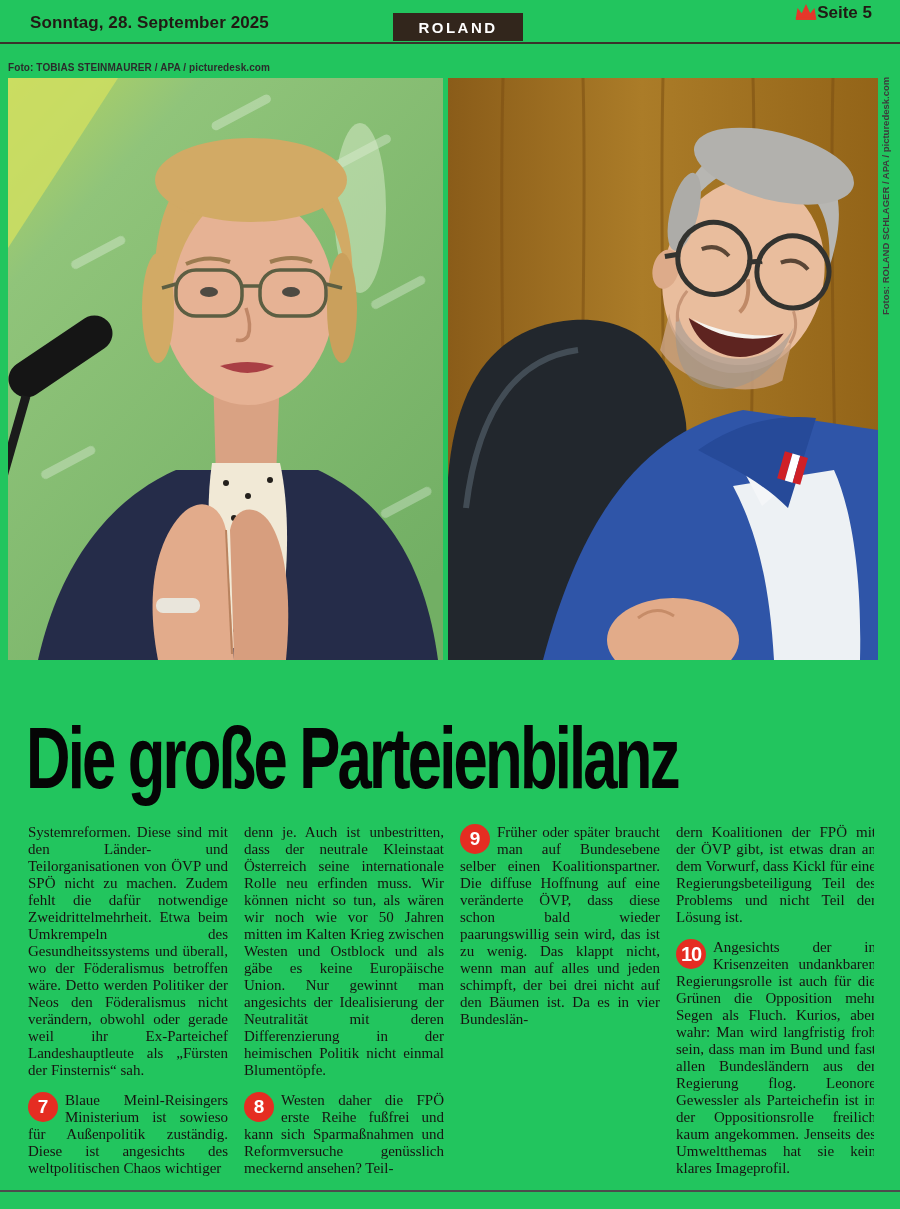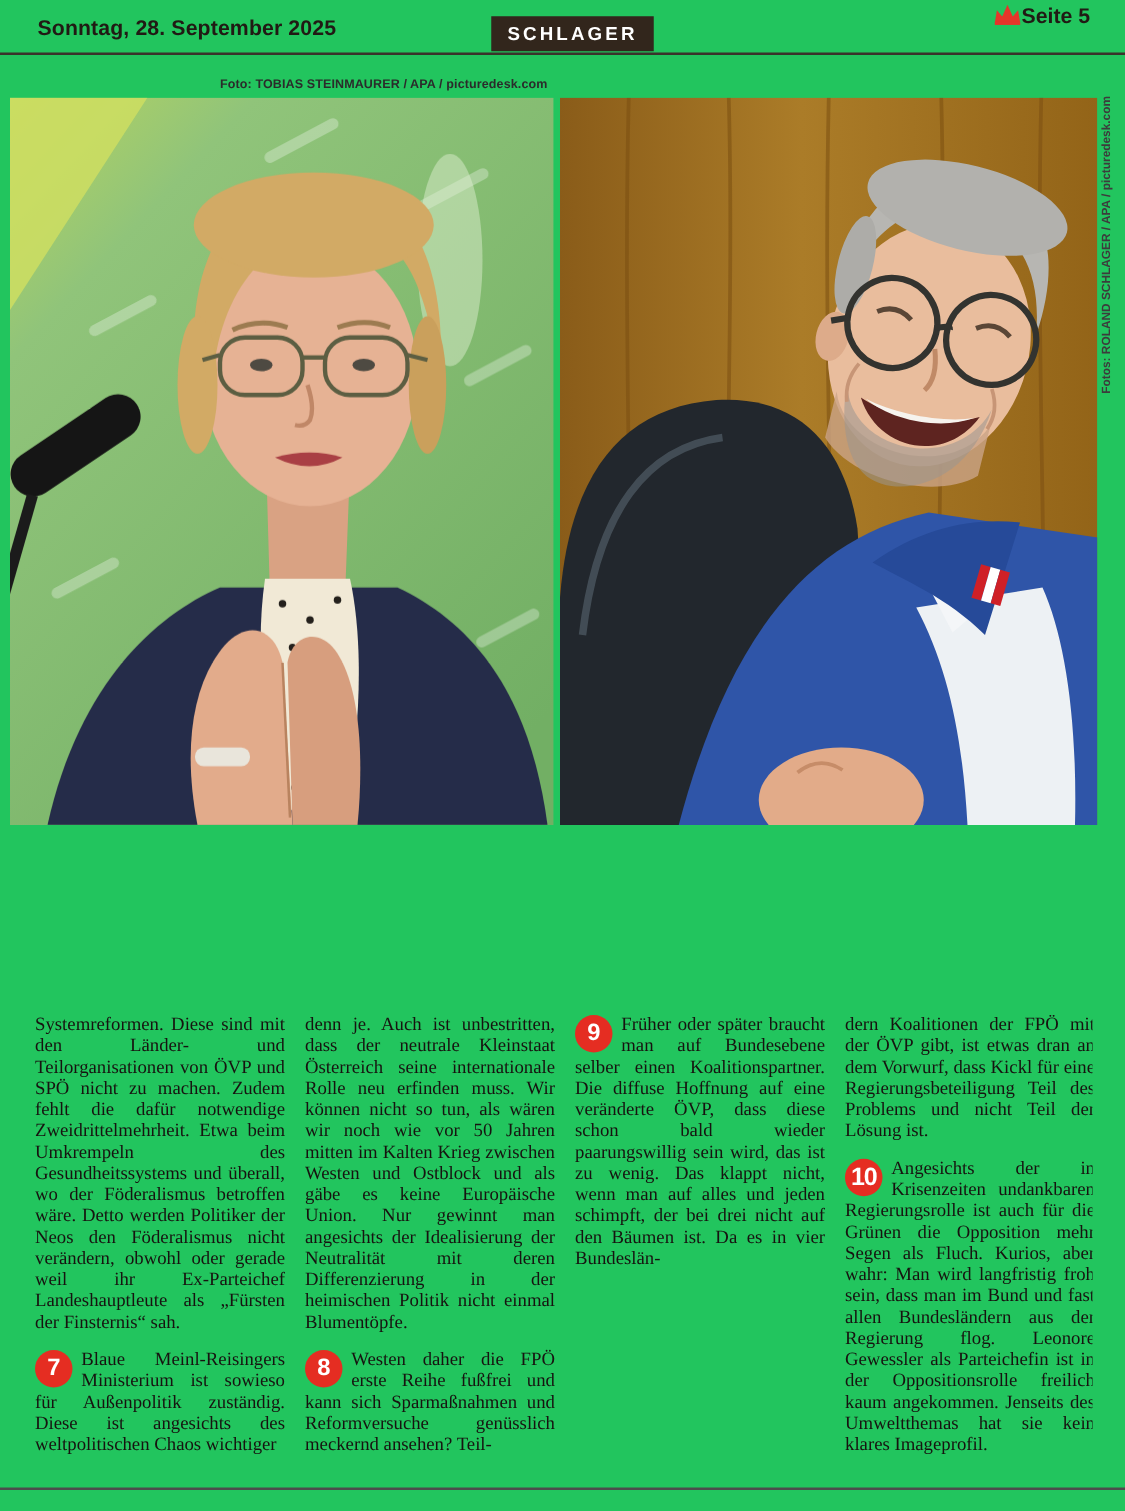--- a/index.html
+++ b/index.html
@@ -7,58 +7,58 @@
         font-family:"Liberation Sans",sans-serif;}
   
   .hdr-date{position:absolute;left:30px;top:13px;font-size:17px;font-weight:bold;color:#211a14;letter-spacing:.1px;}
   .hdr-rule{position:absolute;left:0;right:0;top:42px;height:2px;background:#3a332b;}
   .section-badge{position:absolute;left:393px;top:13px;width:130px;height:28px;background:#32261c;
         display:flex;align-items:center;justify-content:center;}
   .section-badge span{color:#ffffff;font-weight:bold;font-size:15px;letter-spacing:2.5px;}
   .hdr-right{position:absolute;right:28px;top:3px;display:flex;align-items:flex-start;gap:0;}
   .hdr-right .pg{font-size:17px;font-weight:bold;color:#211a14;}
   
-  .credit-top{position:absolute;left:8px;top:62px;width:430px;text-align:right;font-size:10px;
+  .credit-top{position:absolute;left:8px;top:62px;width:430px;font-size:10px;
         font-weight:bold;color:#2b2b2b;letter-spacing:.1px;}
   .photo{position:absolute;top:78px;height:582px;overflow:hidden;}
   .photo svg{display:block;width:100%;height:100%;}
   .photo-left{left:8px;width:435px;}
   .photo-right{left:448px;width:430px;}
   .credit-right{position:absolute;left:880px;top:80px;height:235px;writing-mode:vertical-rl;
         transform:rotate(180deg);font-size:9.5px;font-weight:bold;color:#3c3c3c;white-space:nowrap;}
   
   .caption{position:absolute;left:28px;top:667px;width:846px;font-size:15px;line-height:21px;
         font-weight:bold;color:#46332a;text-align:justify;}
   
   .headline-wrap{position:absolute;left:26px;top:716px;width:870px;height:96px;overflow:visible;}
   .headline{display:inline-block;font-weight:bold;font-size:88px;line-height:.95;color:#050505;
         letter-spacing:-4px;white-space:nowrap;transform:scaleX(.70);transform-origin:0 0;
         font-family:"Liberation Sans",sans-serif;}
   
   .cols{position:absolute;left:28px;top:812px;width:846px;height:374px;display:flex;gap:16px;overflow:hidden;}
   .col{width:200px;flex:0 0 200px;font-family:"Liberation Serif",serif;font-size:15px;line-height:17px;
         color:#171310;text-align:justify;overflow:hidden;}
-  .col p{margin:0 0 13px 0;}
+  .col p{margin:12px 0 13px 0;}
   .col p:last-child{margin-bottom:0;}
   .numbadge{float:left;width:30px;height:30px;margin:0 7px 3px 0;border-radius:50%;background:#e52d22;
         color:#ffffff;font-family:"Liberation Sans",sans-serif;font-weight:bold;font-size:19px;
         line-height:30px;text-align:center;}
   .numbadge.wide{font-size:20px;letter-spacing:-1px;}
   
   .ftr-rule{position:absolute;left:0;right:0;top:1190px;height:2px;background:#4c4c4c;}
 </style>
 </head>
 <body>
 
 <div class="page">
 
   <div class="hdr-date">Sonntag, 28. September 2025</div>
 
   <div class="section-badge">
-    <span>SCHLAGER</span>
+    <span>ROLAND</span>
   </div>
 
   <div class="hdr-right">
     <svg width="22" height="17" viewBox="0 0 26 20">
       <path d="M1,18 L3,6 L8,12 L13,1 L18,12 L23,6 L25,18 Z" fill="#e5362a"></path>
       <rect x="1" y="17" width="24" height="3" fill="#e5362a"></rect>
     </svg>
     <span class="pg">Seite 5</span>
   </div>
 
@@ -210,20 +210,23 @@
       </g>
 
       <ellipse cx="225" cy="562" rx="66" ry="42" fill="#e2ab89"></ellipse>
       <path d="M190,540 q18,-14 36,-2" stroke="#c68c68" stroke-width="3" fill="none"></path>
     </svg>
   </div>
 
   <div class="credit-right">Fotos: ROLAND SCHLAGER / APA / picturedesk.com</div>
 
 
+  <div class="headline-wrap">
+    <span class="headline">Die große Parteienbilanz</span>
+  </div>
 
   <div class="cols">
 
     <div class="col">
       <p>Systemreformen. Diese sind mit den Länder- und Teilorganisationen von ÖVP und SPÖ nicht zu machen. Zudem fehlt die dafür notwendige Zweidrittelmehrheit. Etwa beim Umkrempeln des Gesundheitssystems und überall, wo der Föderalismus betroffen wäre. Detto werden Politiker der Neos den Föderalismus nicht verändern, obwohl oder gerade weil ihr Ex-Parteichef Landeshauptleute als „Fürsten der Finsternis“ sah.</p>
       <p><span class="numbadge">7</span><span>Blaue Meinl-Reisingers Ministerium ist sowieso für Außenpolitik zuständig. Diese ist angesichts des weltpolitischen Chaos wichtiger</span></p>
     </div>
 
     <div class="col">
       <p>denn je. Auch ist unbestritten, dass der neutrale Kleinstaat Österreich seine internationale Rolle neu erfinden muss. Wir können nicht so tun, als wären wir noch wie vor 50 Jahren mitten im Kalten Krieg zwischen Westen und Ostblock und als gäbe es keine Europäische Union. Nur gewinnt man angesichts der Idealisierung der Neutralität mit deren Differenzierung in der heimischen Politik nicht einmal Blumentöpfe.</p>

